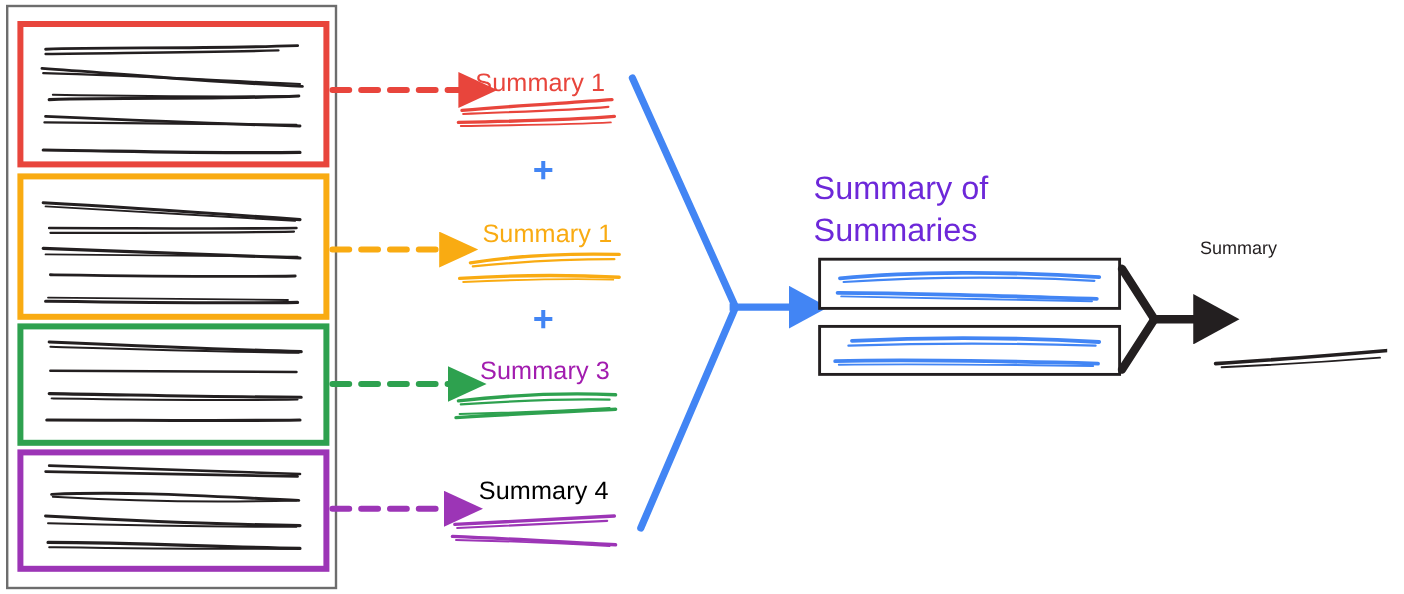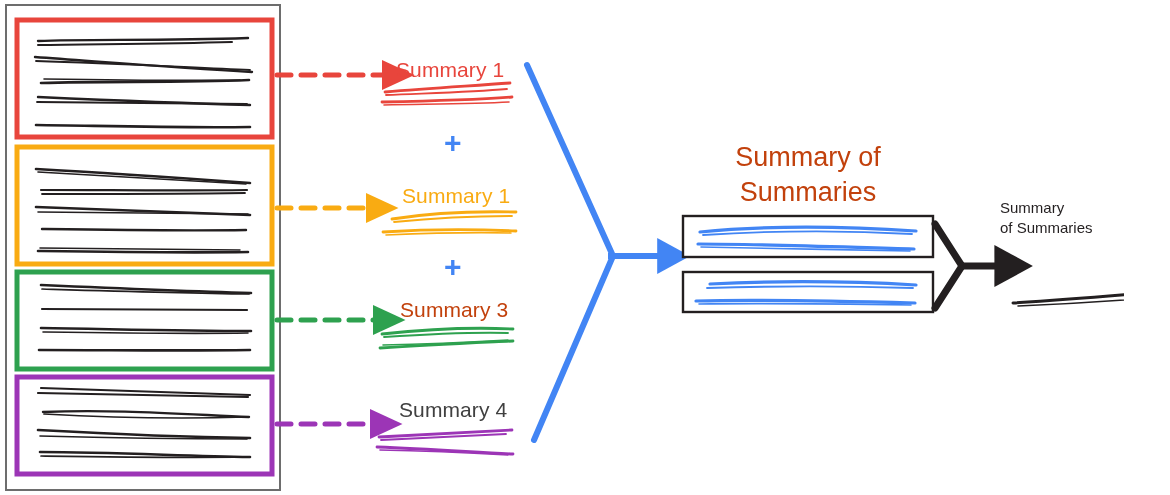--- a/index.html
+++ b/index.html
@@ -9,20 +9,21 @@
   }
   body {
     font-family: "Liberation Sans", sans-serif;
   }
   #canvas {
     position: relative;
     width: 1124px;
     height: 495px;
     background: #ffffff;
     overflow: hidden;
+    padding-left: 32px;
   }
   #svg-layer {
     position: absolute;
     left: 0;
     top: 0;
     width: 1170px;
     height: 495px;
   }
   .txt {
     position: absolute;
@@ -31,22 +32,21 @@
     line-height: 1.0;
   }
   .summary-label {
     font-size: 21px;
     font-weight: 400;
     letter-spacing: 0.1px;
   }
   .sos-title {
     font-size: 27px;
     font-weight: 400;
-    color: #c2410c;
-    text-align: center;
+    color: #6d28d9;
     width: 260px;
     line-height: 1.28;
     white-space: normal;
   }
   .final-title {
     font-size: 15px;
     font-weight: 400;
     color: #231f20;
     text-align: left;
     width: 170px;
@@ -214,28 +214,27 @@
     <g stroke="#231f20" fill="none" stroke-linecap="round">
       <path d="M1013,303 C1060,300 1110,296 1157,292" stroke-width="3"></path>
       <path d="M1018,306 C1065,304 1112,301 1150,298" stroke-width="1.6"></path>
     </g>
   </svg>
 
   <div class="txt summary-label" style="left:396px; top:59px; color:#E8453C;">Summary 1</div>
 
   <div class="txt summary-label" style="left:402px; top:185px; color:#F9AB12;">Summary 1</div>
 
-  <div class="txt summary-label" style="left:400px; top:299px; color:#c2410c;">Summary 3</div>
-
-  <div class="txt summary-label" style="left:399px; top:399px; color:#404040;">Summary 4</div>
+  <div class="txt summary-label" style="left:400px; top:299px; color:#a21caf;">Summary 3</div>
+
+  <div class="txt summary-label" style="left:399px; top:399px; color:#000000;">Summary 4</div>
 
   <div class="txt plus-sign" style="left:444px; top:128px;">+</div>
 
   <div class="txt plus-sign" style="left:444px; top:252px;">+</div>
 
   <div class="txt sos-title" style="left:678px; top:140px;">Summary of Summaries</div>
 
   <div class="txt final-title" style="left:1000px; top:198px;">
     <div>Summary</div>
-    <div>of Summaries</div>
   </div>
 
 </div>
 
 </body></html>

